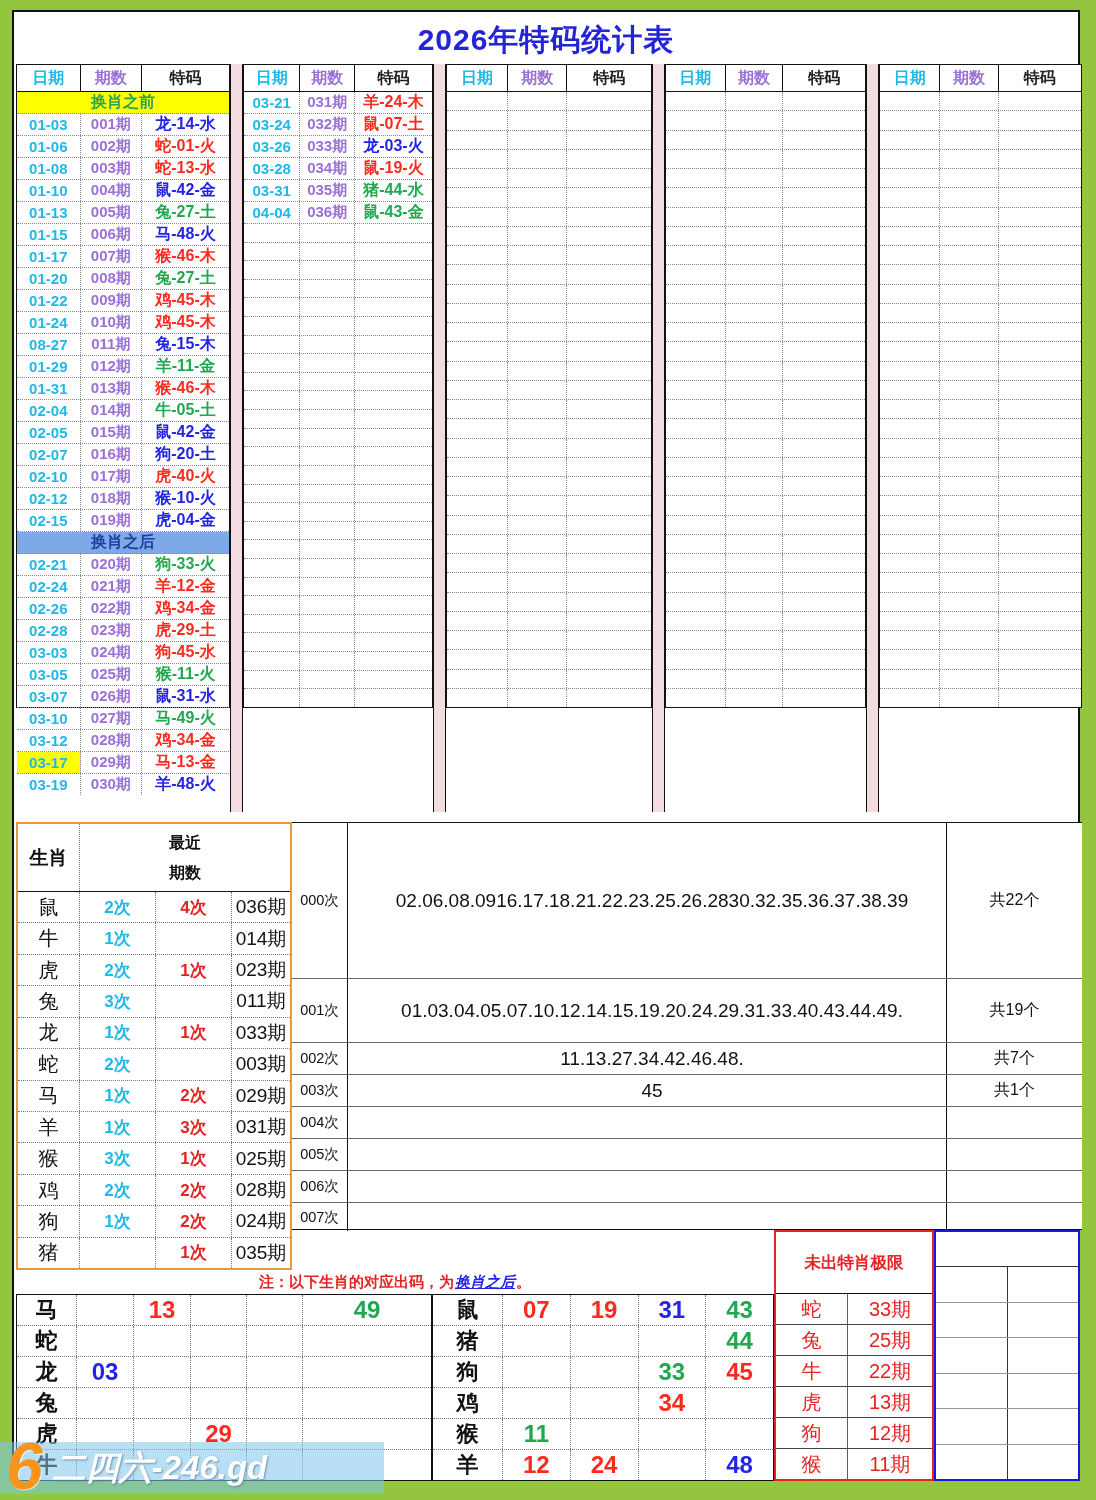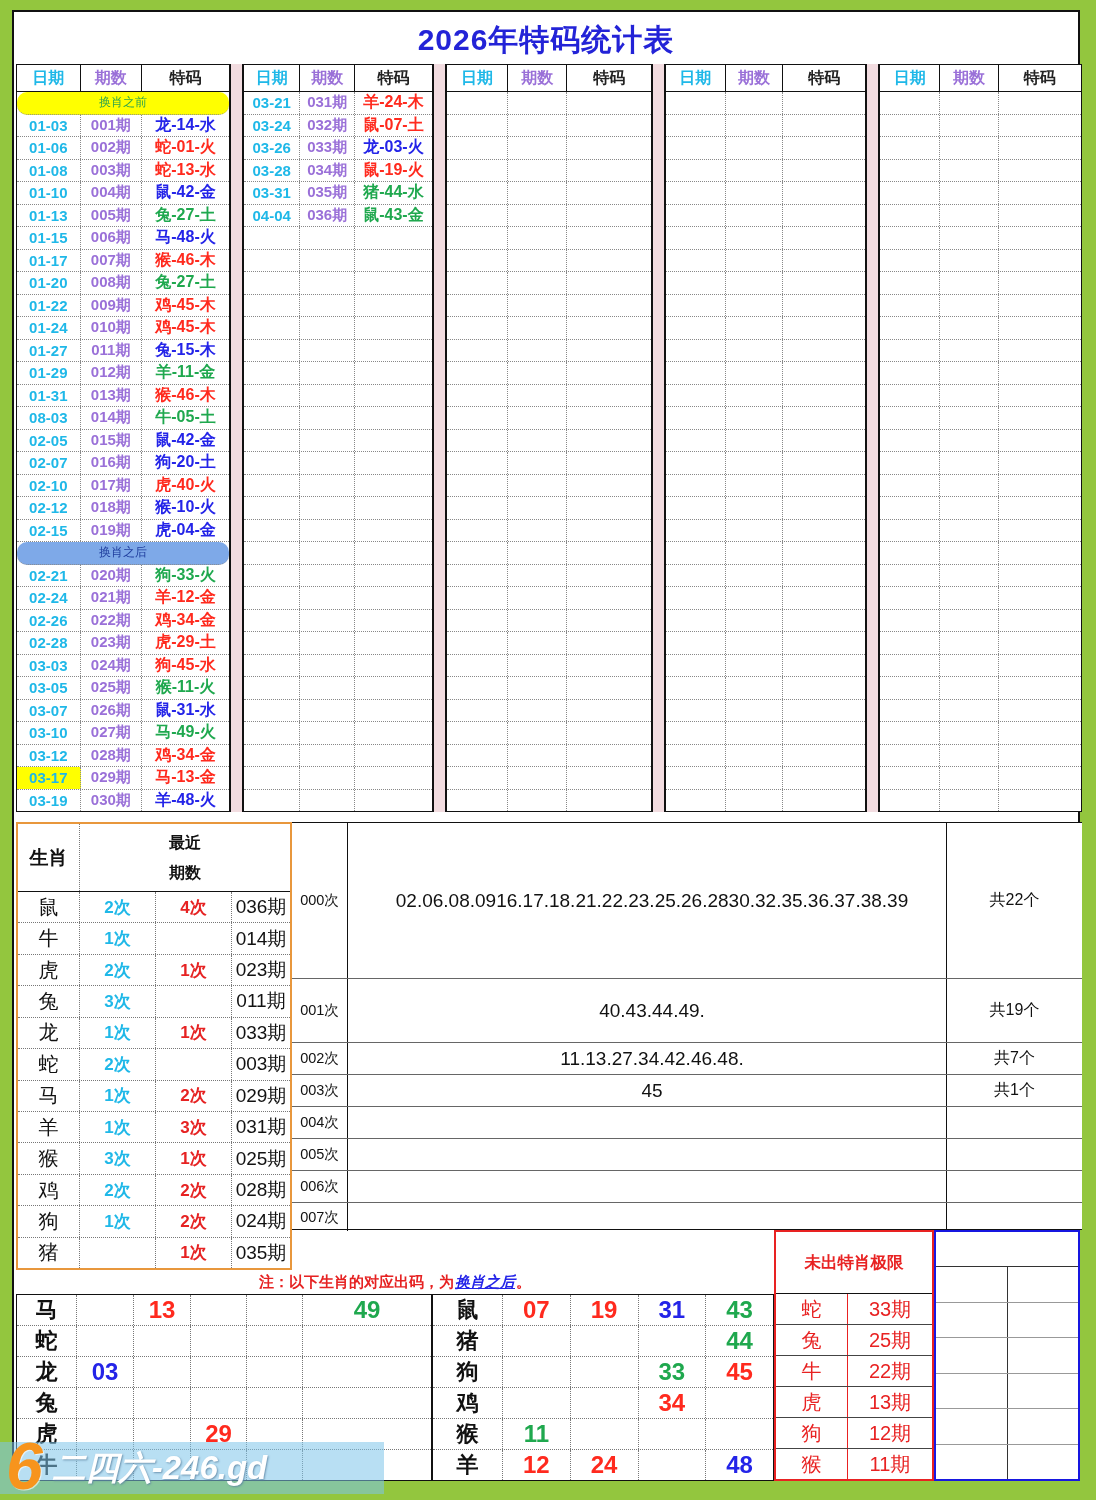--- a/index.html
+++ b/index.html
@@ -15,21 +15,21 @@
   .cr{color:var(--red);} .cb{color:var(--blue);} .cg{color:var(--green);}
 
   
   .title{
     position:absolute;left:0;right:0;top:8px;text-align:center;
     font-size:30px;font-weight:bold;color:var(--title_blue);letter-spacing:1px;
   }
 
   
   .mt-group{
-    position:absolute;top:52px;height:748px;box-sizing:border-box;
+    position:absolute;top:52px;height:644px;box-sizing:border-box;
     border:1.5px solid #111;display:flex;flex-direction:column;background:#fff;
   }
   .mt-sep{
     position:absolute;top:52px;height:748px;box-sizing:border-box;
     background:var(--pink_sep);border-left:1.5px solid #111;border-right:1.5px solid #111;
   }
   .g1{left:2px;width:214px;} .s1{left:216px;width:13px;}
   .g2{left:229px;width:190px;} .s2{left:419px;width:13px;}
   .g3{left:432px;width:206px;} .s3{left:638px;width:13px;}
   .g4{left:651px;width:201px;} .s4{left:852px;width:13px;}
@@ -50,21 +50,21 @@
   .mt-cell{
     box-sizing:border-box;display:flex;align-items:center;justify-content:center;
     border-right:1px dotted #888;overflow:hidden;white-space:nowrap;
   }
   .mt-cell:last-child{border-right:none;}
   .c-date{width:30%;color:var(--cyan);font-size:15px;font-weight:600;}
   .c-period{width:29%;color:var(--purple);font-size:15px;font-weight:600;}
   .c-code{width:41%;font-size:16px;font-weight:bold;}
   .c-date.hl{background:var(--banner_yellow);}
   .mt-row.banner{
-    align-items:center;justify-content:center;font-size:12px;font-weight:normal;border-radius:10px;
+    align-items:center;justify-content:center;font-size:16px;font-weight:bold;
   }
   .banner-before{background:var(--banner_yellow);color:var(--banner_green_text);}
   .banner-after{background:var(--banner_blue_bg);color:var(--banner_blue_text);}
 
   
   .stats{
     position:absolute;left:2px;top:810px;width:276px;height:448px;box-sizing:border-box;
     border:2px solid var(--orange_border);display:flex;flex-direction:column;background:#fff;
   }
   .st-head{flex:none;height:68px;display:flex;border-bottom:1.5px solid #111;box-sizing:border-box;}
@@ -247,36 +247,36 @@
         <div class="mt-cell c-date">01-22</div>
         <div class="mt-cell c-period">009期</div>
         <div class="mt-cell c-code cr">鸡-45-木</div>
       </div>
       <div class="mt-row">
         <div class="mt-cell c-date">01-24</div>
         <div class="mt-cell c-period">010期</div>
         <div class="mt-cell c-code cr">鸡-45-木</div>
       </div>
       <div class="mt-row">
-        <div class="mt-cell c-date">01-27</div>
+        <div class="mt-cell c-date">08-27</div>
         <div class="mt-cell c-period">011期</div>
         <div class="mt-cell c-code cb">兔-15-木</div>
       </div>
       <div class="mt-row">
         <div class="mt-cell c-date">01-29</div>
         <div class="mt-cell c-period">012期</div>
         <div class="mt-cell c-code cg">羊-11-金</div>
       </div>
       <div class="mt-row">
         <div class="mt-cell c-date">01-31</div>
         <div class="mt-cell c-period">013期</div>
         <div class="mt-cell c-code cr">猴-46-木</div>
       </div>
       <div class="mt-row">
-        <div class="mt-cell c-date">08-03</div>
+        <div class="mt-cell c-date">02-04</div>
         <div class="mt-cell c-period">014期</div>
         <div class="mt-cell c-code cg">牛-05-土</div>
       </div>
       <div class="mt-row">
         <div class="mt-cell c-date">02-05</div>
         <div class="mt-cell c-period">015期</div>
         <div class="mt-cell c-code cb">鼠-42-金</div>
       </div>
       <div class="mt-row">
         <div class="mt-cell c-date">02-07</div>
@@ -1119,20 +1119,21 @@
           <div class="ct-line">02.06.08.09</div>
           <div class="ct-line">16.17.18.</div>
           <div class="ct-line">21.22.23.25.26.28</div>
           <div class="ct-line">30.32.35.36.37.38.39</div>
         </div>
         <div class="ct-total">共22个</div>
       </div>
       <div class="ct-row" style="height: 64px; gap: 32px;">
         <div class="ct-label">001次</div>
         <div class="ct-nums">
+          <div class="ct-line">01.03.04.05.07.10.12.14.15.19.20.24.29.31.33.</div>
           <div class="ct-line">40.43.44.49.</div>
         </div>
         <div class="ct-total">共19个</div>
       </div>
       <div class="ct-row" style="height: 32px;">
         <div class="ct-label">002次</div>
         <div class="ct-nums">
           <div class="ct-line">11.13.27.34.42.46.48.</div>
         </div>
         <div class="ct-total">共7个</div>

